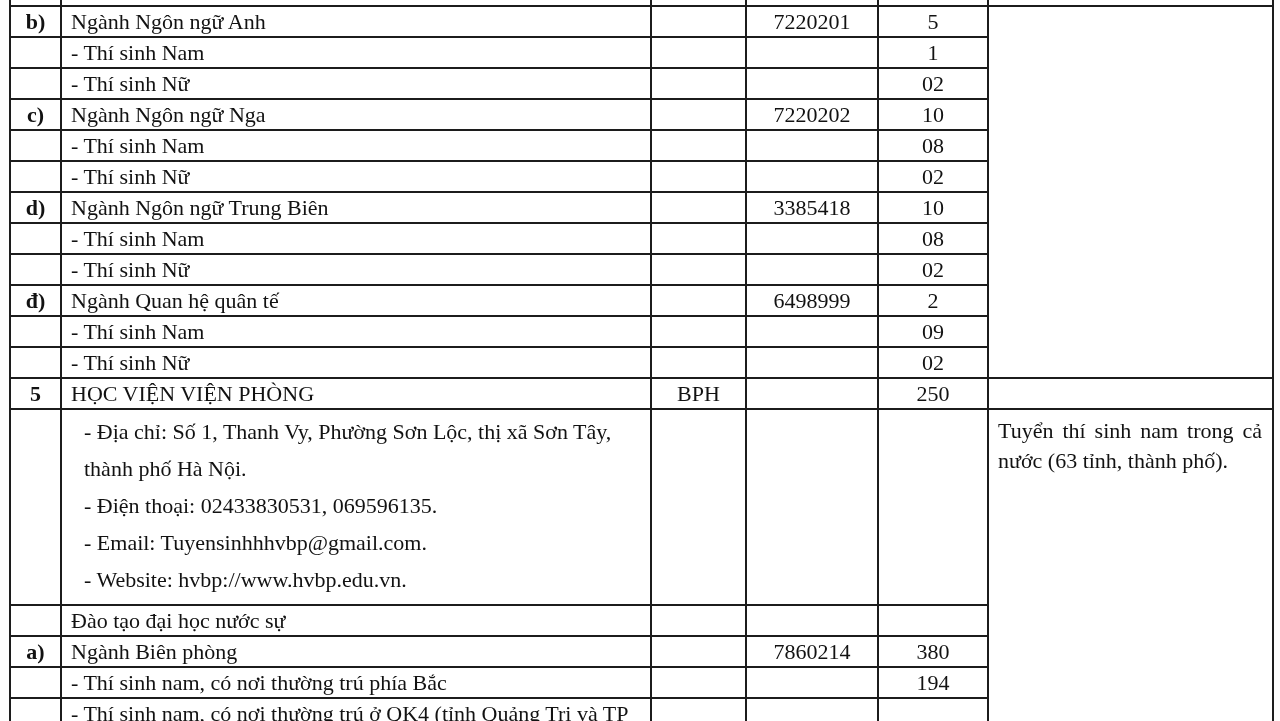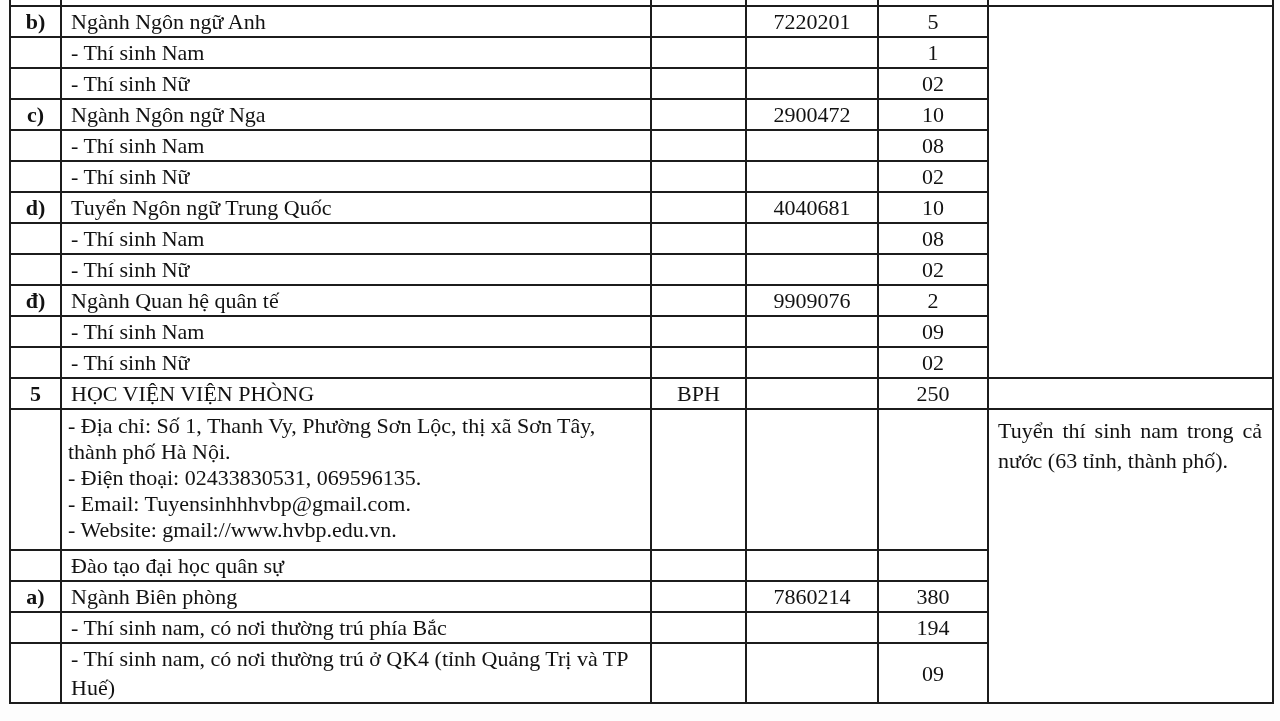--- a/index.html
+++ b/index.html
@@ -34,22 +34,22 @@
   }
   tr.r-std  { height: 31px; }
   tr.r-prev { height: 31px; } 
   tr.r-tall { height: 57px; }
   td.c-no   { text-align: center; font-weight: bold; padding: 0 2px; }
   td.c-name { text-align: left; padding-left: 9px; }
   td.c-scode, td.c-mcode, td.c-qty { text-align: center; }
   .b { font-weight: normal; }
   td.c-info {
     vertical-align: top;
-    padding: 3px 10px 6px 6px;
-    line-height: 26px;
+    padding: 3px 10px 6px 22px;
+    line-height: 37px;
   }
   td.c-notes {
     vertical-align: top;
     text-align: justify;
     padding: 6px 10px 4px 9px;
     font-size: 22px;
     line-height: 30px;
   }
   td.c-notes-empty { vertical-align: top; }
 </style>
@@ -95,63 +95,63 @@
           <td class="c-no"></td>
           <td class="c-name">- Thí sinh Nữ</td>
           <td class="c-scode b"></td>
           <td class="c-mcode"></td>
           <td class="c-qty">02</td>
         </tr>
         <tr class="r-std">
           <td class="c-no">c)</td>
           <td class="c-name b">Ngành Ngôn ngữ Nga</td>
           <td class="c-scode b"></td>
-          <td class="c-mcode">2900472</td>
+          <td class="c-mcode">7220202</td>
           <td class="c-qty b">10</td>
         </tr>
         <tr class="r-std">
           <td class="c-no"></td>
           <td class="c-name">- Thí sinh Nam</td>
           <td class="c-scode b"></td>
           <td class="c-mcode"></td>
           <td class="c-qty">08</td>
         </tr>
         <tr class="r-std">
           <td class="c-no"></td>
           <td class="c-name">- Thí sinh Nữ</td>
           <td class="c-scode b"></td>
           <td class="c-mcode"></td>
           <td class="c-qty">02</td>
         </tr>
         <tr class="r-std">
           <td class="c-no">d)</td>
-          <td class="c-name b">Tuyển Ngôn ngữ Trung Quốc</td>
-          <td class="c-scode b"></td>
-          <td class="c-mcode">4040681</td>
+          <td class="c-name b">Ngành Ngôn ngữ Trung Biên</td>
+          <td class="c-scode b"></td>
+          <td class="c-mcode">3385418</td>
           <td class="c-qty b">10</td>
         </tr>
         <tr class="r-std">
           <td class="c-no"></td>
           <td class="c-name">- Thí sinh Nam</td>
           <td class="c-scode b"></td>
           <td class="c-mcode"></td>
           <td class="c-qty">08</td>
         </tr>
         <tr class="r-std">
           <td class="c-no"></td>
           <td class="c-name">- Thí sinh Nữ</td>
           <td class="c-scode b"></td>
           <td class="c-mcode"></td>
           <td class="c-qty">02</td>
         </tr>
         <tr class="r-std">
           <td class="c-no">đ)</td>
           <td class="c-name b">Ngành Quan hệ quân tế</td>
           <td class="c-scode b"></td>
-          <td class="c-mcode">9909076</td>
+          <td class="c-mcode">6498999</td>
           <td class="c-qty b">2</td>
         </tr>
         <tr class="r-std">
           <td class="c-no"></td>
           <td class="c-name">- Thí sinh Nam</td>
           <td class="c-scode b"></td>
           <td class="c-mcode"></td>
           <td class="c-qty">09</td>
         </tr>
         <tr class="r-std">
@@ -168,30 +168,30 @@
           <td class="c-mcode"></td>
           <td class="c-qty b">250</td>
           <td class="c-notes-empty" rowspan="1"></td>
         </tr>
         <tr class="">
           <td class="c-no"></td>
           <td class="c-name c-info">
             <div>- Địa chỉ: Số 1, Thanh Vy, Phường Sơn Lộc, thị xã Sơn Tây, thành phố Hà Nội.</div>
             <div>- Điện thoại: 02433830531, 069596135.</div>
             <div>- Email: Tuyensinhhhvbp@gmail.com.</div>
-            <div>- Website: gmail://www.hvbp.edu.vn.</div>
+            <div>- Website: hvbp://www.hvbp.edu.vn.</div>
           </td>
           <td class="c-scode b"></td>
           <td class="c-mcode"></td>
           <td class="c-qty"></td>
           <td class="c-notes" rowspan="5">Tuyển thí sinh nam trong cả nước (63 tỉnh, thành phố).</td>
         </tr>
         <tr class="r-std">
           <td class="c-no"></td>
-          <td class="c-name b">Đào tạo đại học quân sự</td>
+          <td class="c-name b">Đào tạo đại học nước sự</td>
           <td class="c-scode b"></td>
           <td class="c-mcode"></td>
           <td class="c-qty"></td>
         </tr>
         <tr class="r-std">
           <td class="c-no">a)</td>
           <td class="c-name b">Ngành Biên phòng</td>
           <td class="c-scode b"></td>
           <td class="c-mcode">7860214</td>
           <td class="c-qty b">380</td>

